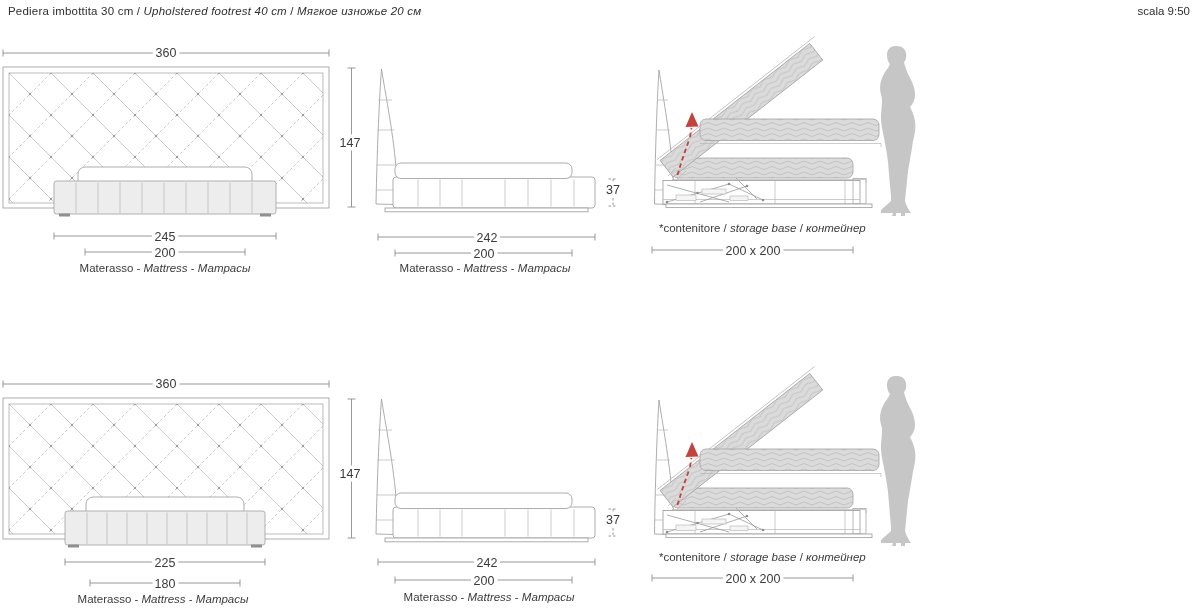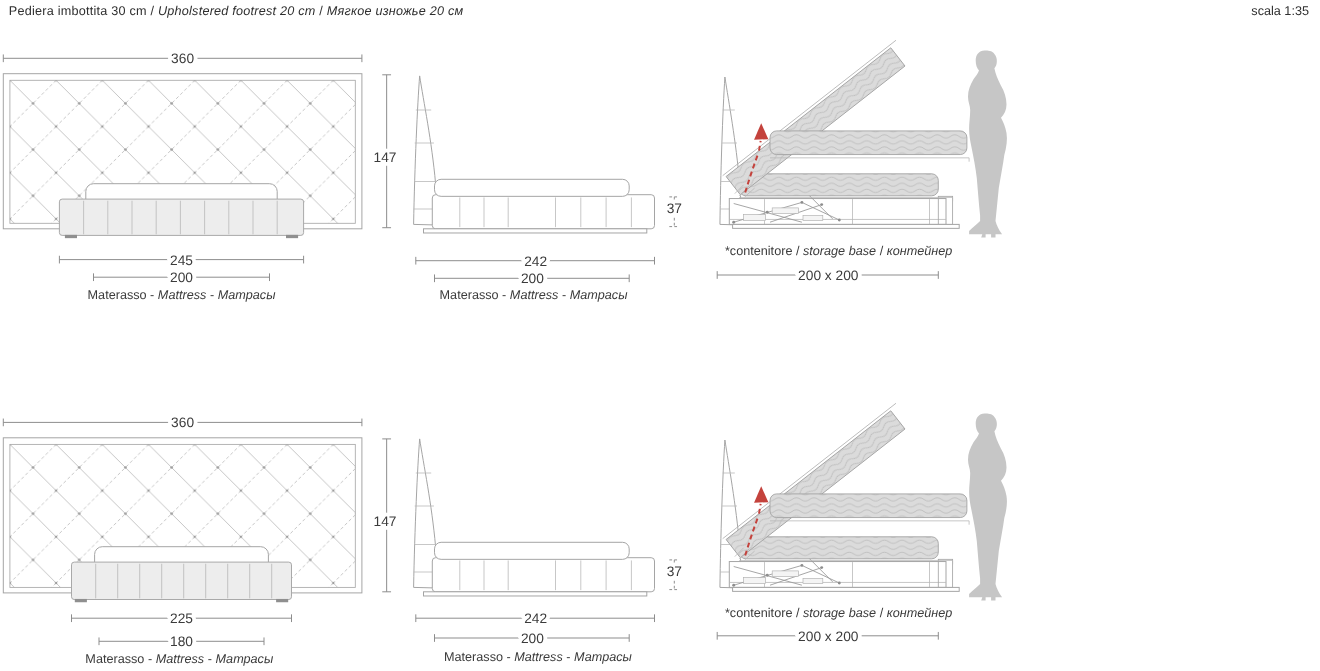--- a/index.html
+++ b/index.html
@@ -19,23 +19,23 @@
   .draw{stroke:#a4a4a4;stroke-width:.9;fill:#fff;}
   .thin{stroke:#b6b6b6;stroke-width:.7;fill:none;}
   .mech{stroke:#9a9a9a;stroke-width:.8;fill:none;}
 </style>
 </head>
 <body>
 
 <div class="page">
 
   <div class="hdr">
-    <span>Pediera imbottita 30 cm</span><span>&nbsp;/&nbsp;</span><span class="i">Upholstered footrest 20 cm</span><span>&nbsp;/&nbsp;</span><span class="i">Мягкое изножье 20 см</span>
+    <span>Pediera imbottita 30 cm</span><span>&nbsp;/&nbsp;</span><span class="i">Upholstered footrest 40 cm</span><span>&nbsp;/&nbsp;</span><span class="i">Мягкое изножье 20 см</span>
   </div>
-  <div class="scale">scala 1:35</div>
+  <div class="scale">scala 9:50</div>
 
   <svg width="1200" height="610" viewBox="0 0 1200 610">
     <defs>
 
       <pattern id="quilt" width="42" height="42" patternUnits="userSpaceOnUse" patternTransform="translate(9,73)">
         <path d="M0 0 L42 42" stroke="#b4b4b4" stroke-width=".7"></path>
         <path d="M42 0 L0 42" stroke="#b4b4b4" stroke-width=".7" stroke-dasharray="3 2.2"></path>
         <circle cx="0" cy="0" r="1.2" fill="#9c9c9c"></circle>
           <circle cx="42" cy="0" r="1.2" fill="#9c9c9c"></circle>
         <circle cx="0" cy="42" r="1.2" fill="#9c9c9c"></circle>

